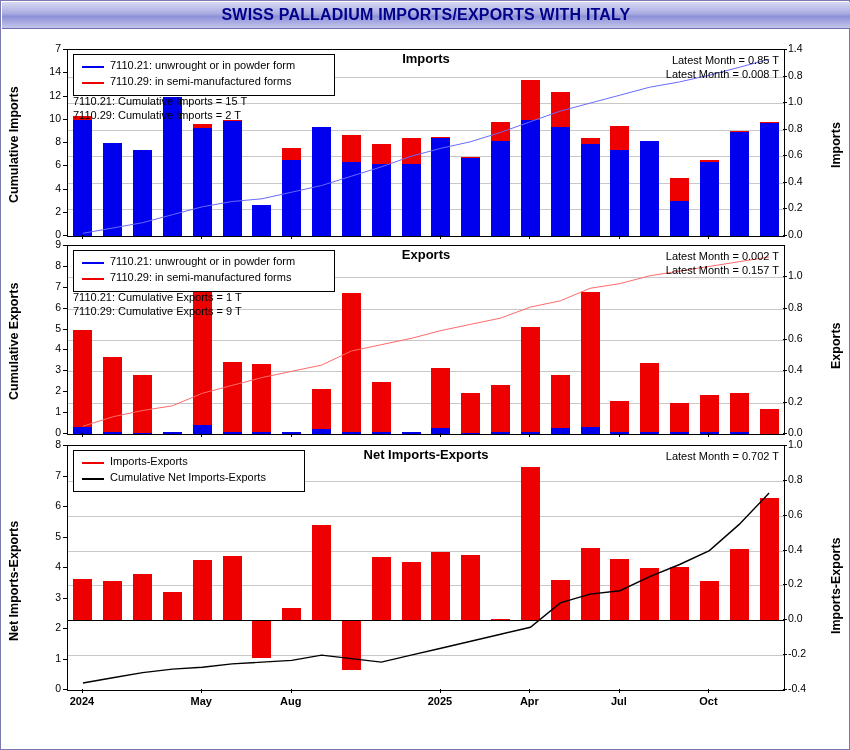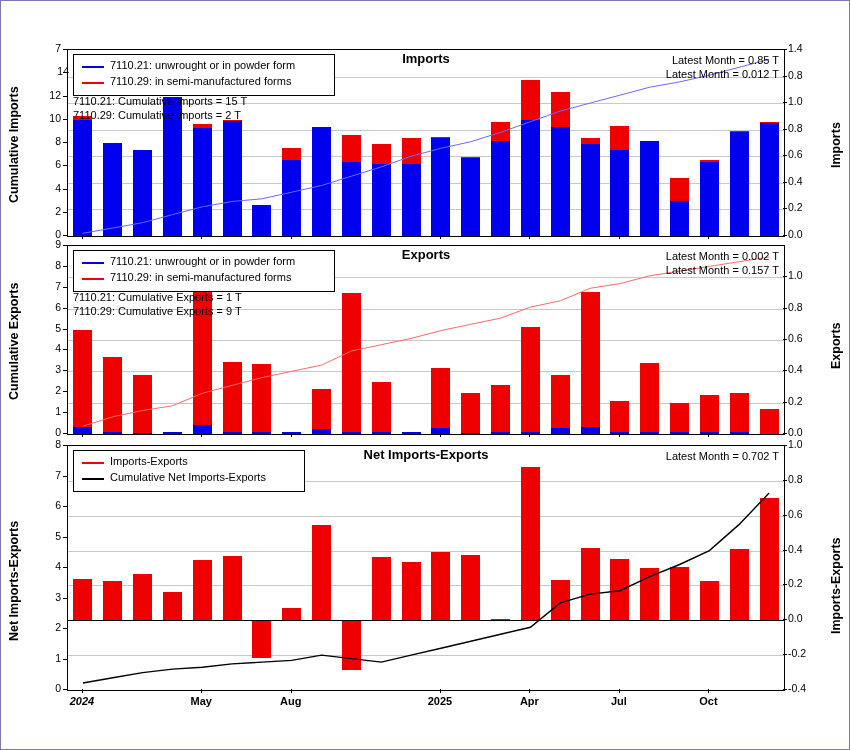--- a/index.html
+++ b/index.html
@@ -48,20 +48,23 @@
   .note{position:absolute;font-size:11px;white-space:nowrap;}
   .noteR{position:absolute;font-size:11px;white-space:nowrap;text-align:right;}
   .footer{position:absolute;left:0;bottom:6px;width:100%;text-align:center;font-size:12px;font-weight:bold;color:#00008b;}
   svg{display:block;}
 </style>
 </head>
 <body>
 
 <div class="page">
 
+  <div class="titlebar">
+    <div class="t">SWISS PALLADIUM IMPORTS/EXPORTS WITH ITALY</div>
+  </div>
 
 
   <div class="panel" style="left:0;top:44px;width:850px;height:196px;">
     <div class="ylabel" style="left:6px;top:20px;height:160px;width:16px;">Cumulative Imports</div>
     <div class="ylabel" style="right:6px;top:45px;height:110px;width:16px;">Imports</div>
     <div class="plot" id="plot0" style="left:66px;top:4px;width:718px;height:188px;">
         <div class="gridline" style="top: 159.4px;"></div>
         <div class="gridline" style="top: 132.9px;"></div>
         <div class="gridline" style="top: 106.3px;"></div>
         <div class="gridline" style="top: 79.7px;"></div>
@@ -138,41 +141,41 @@
       <div class="ytick" style="left: 32px; width: 28px; top: 136.5px;">4</div>
       <div class="tick" style="left: 62px; top: 143.5px; width: 4px; height: 1px;"></div>
       <div class="ytick" style="left: 32px; width: 28px; top: 113.25px;">6</div>
       <div class="tick" style="left: 62px; top: 120.25px; width: 4px; height: 1px;"></div>
       <div class="ytick" style="left: 32px; width: 28px; top: 90px;">8</div>
       <div class="tick" style="left: 62px; top: 97px; width: 4px; height: 1px;"></div>
       <div class="ytick" style="left: 32px; width: 28px; top: 66.75px;">10</div>
       <div class="tick" style="left: 62px; top: 73.75px; width: 4px; height: 1px;"></div>
       <div class="ytick" style="left: 32px; width: 28px; top: 43.5px;">12</div>
       <div class="tick" style="left: 62px; top: 50.5px; width: 4px; height: 1px;"></div>
-      <div class="ytick" style="left: 40px; width: 28px; top: 20.25px;">14</div>
+      <div class="ytick" style="left: 32px; width: 28px; top: 20.25px;">14</div>
       <div class="tick" style="left: 62px; top: 27.25px; width: 4px; height: 1px;"></div>
       <div class="ytick" style="left: 32px; width: 28px; top: -3px;">7</div>
       <div class="tick" style="left: 62px; top: 4px; width: 4px; height: 1px;"></div>
       <div class="tick" style="left: 80.9167px; top: 190px; width: 1px; height: 4px;"></div>
       <div class="tick" style="left: 200.25px; top: 190px; width: 1px; height: 4px;"></div>
       <div class="tick" style="left: 289.75px; top: 190px; width: 1px; height: 4px;"></div>
       <div class="tick" style="left: 438.917px; top: 190px; width: 1px; height: 4px;"></div>
       <div class="tick" style="left: 528.417px; top: 190px; width: 1px; height: 4px;"></div>
       <div class="tick" style="left: 617.917px; top: 190px; width: 1px; height: 4px;"></div>
       <div class="tick" style="left: 707.417px; top: 190px; width: 1px; height: 4px;"></div>
       <div class="legendbox" style="left: 72px; top: 9px; width: 260px; height: 40px;">
         <div class="legline" style="left: 8px; top: 11px; width: 22px; background: rgb(0, 0, 238); position: absolute; height: 2px;"></div>
         <div class="legrow" style="left: 36px; top: 4px;">7110.21: unwrought or in powder form</div>
         <div class="legline" style="left: 8px; top: 27px; width: 22px; background: rgb(238, 0, 0); position: absolute; height: 2px;"></div>
         <div class="legrow" style="left: 36px; top: 20px;">7110.29: in semi-manufactured forms</div>
       </div>
       <div class="note" style="left: 72px; top: 50px;">7110.21: Cumulative Imports = 15 T</div>
       <div class="note" style="left: 72px; top: 64px;">7110.29: Cumulative Imports = 2 T</div>
       <div class="noteR" style="right: 72px; top: 9px;">Latest Month = 0.85 T</div>
-      <div class="noteR" style="right: 72px; top: 23px;">Latest Month = 0.012 T</div>
+      <div class="noteR" style="right: 72px; top: 23px;">Latest Month = 0.008 T</div>
     </div>
 
   <div class="panel" style="left:0;top:240px;width:850px;height:200px;">
     <div class="ylabel" style="left:6px;top:20px;height:160px;width:16px;">Cumulative Exports</div>
     <div class="ylabel" style="right:6px;top:50px;height:110px;width:16px;">Exports</div>
     <div class="plot" id="plot1" style="left:66px;top:4px;width:718px;height:190px;">
         <div class="gridline" style="top: 156.7px;"></div>
         <div class="gridline" style="top: 125.3px;"></div>
         <div class="gridline" style="top: 94px;"></div>
         <div class="gridline" style="top: 62.7px;"></div>
@@ -346,21 +349,21 @@
       <div class="tick" style="left: 62px; top: 126px; width: 4px; height: 1px;"></div>
       <div class="ytick" style="left: 32px; width: 28px; top: 88.5px;">5</div>
       <div class="tick" style="left: 62px; top: 95.5px; width: 4px; height: 1px;"></div>
       <div class="ytick" style="left: 32px; width: 28px; top: 58px;">6</div>
       <div class="tick" style="left: 62px; top: 65px; width: 4px; height: 1px;"></div>
       <div class="ytick" style="left: 32px; width: 28px; top: 27.5px;">7</div>
       <div class="tick" style="left: 62px; top: 34.5px; width: 4px; height: 1px;"></div>
       <div class="ytick" style="left: 32px; width: 28px; top: -3px;">8</div>
       <div class="tick" style="left: 62px; top: 4px; width: 4px; height: 1px;"></div>
       <div class="tick" style="left: 80.9167px; top: 248px; width: 1px; height: 4px;"></div>
-      <div class="xtick" style="left: 56.9167px; width: 48px; top: 254px; font-style: italic;">2024</div>
+      <div class="xtick" style="left: 56.9167px; width: 48px; top: 254px;">2024</div>
       <div class="tick" style="left: 200.25px; top: 248px; width: 1px; height: 4px;"></div>
       <div class="xtick" style="left: 176.25px; width: 48px; top: 254px;">May</div>
       <div class="tick" style="left: 289.75px; top: 248px; width: 1px; height: 4px;"></div>
       <div class="xtick" style="left: 265.75px; width: 48px; top: 254px;">Aug</div>
       <div class="tick" style="left: 438.917px; top: 248px; width: 1px; height: 4px;"></div>
       <div class="xtick" style="left: 414.917px; width: 48px; top: 254px;">2025</div>
       <div class="tick" style="left: 528.417px; top: 248px; width: 1px; height: 4px;"></div>
       <div class="xtick" style="left: 504.417px; width: 48px; top: 254px;">Apr</div>
       <div class="tick" style="left: 617.917px; top: 248px; width: 1px; height: 4px;"></div>
       <div class="xtick" style="left: 593.917px; width: 48px; top: 254px;">Jul</div>

